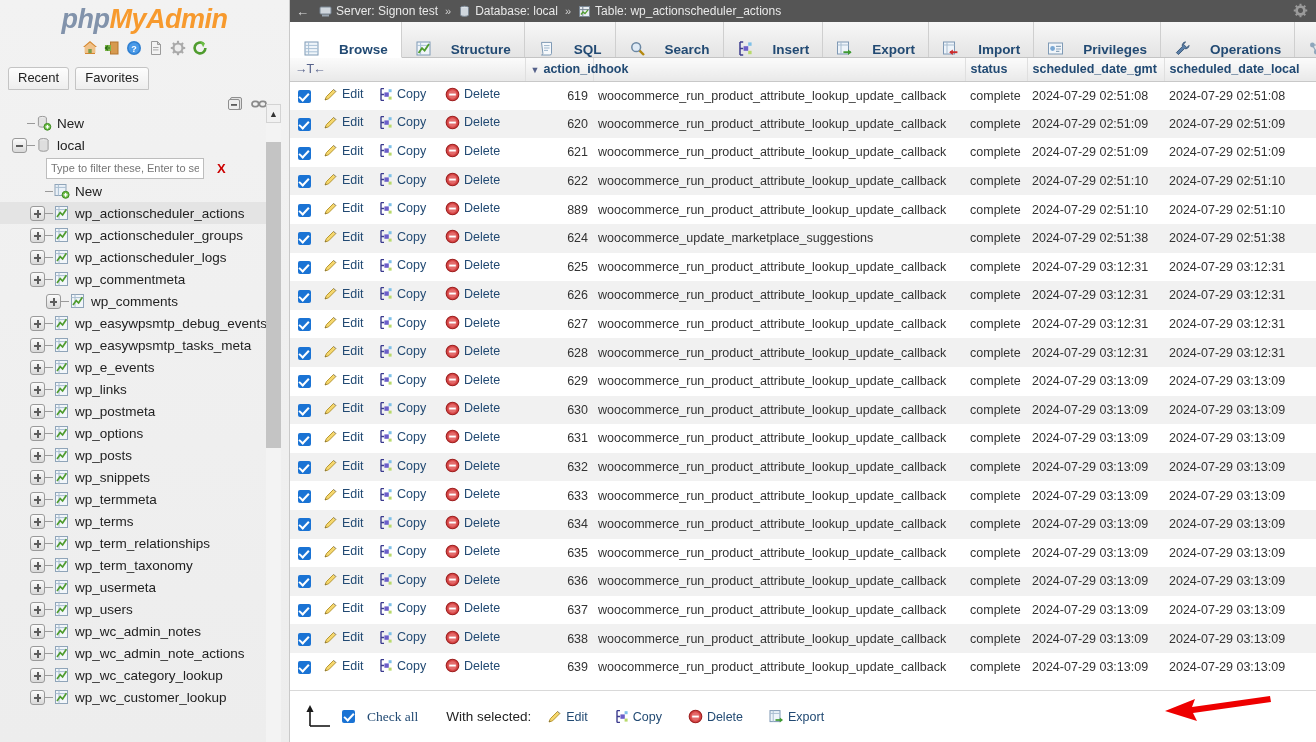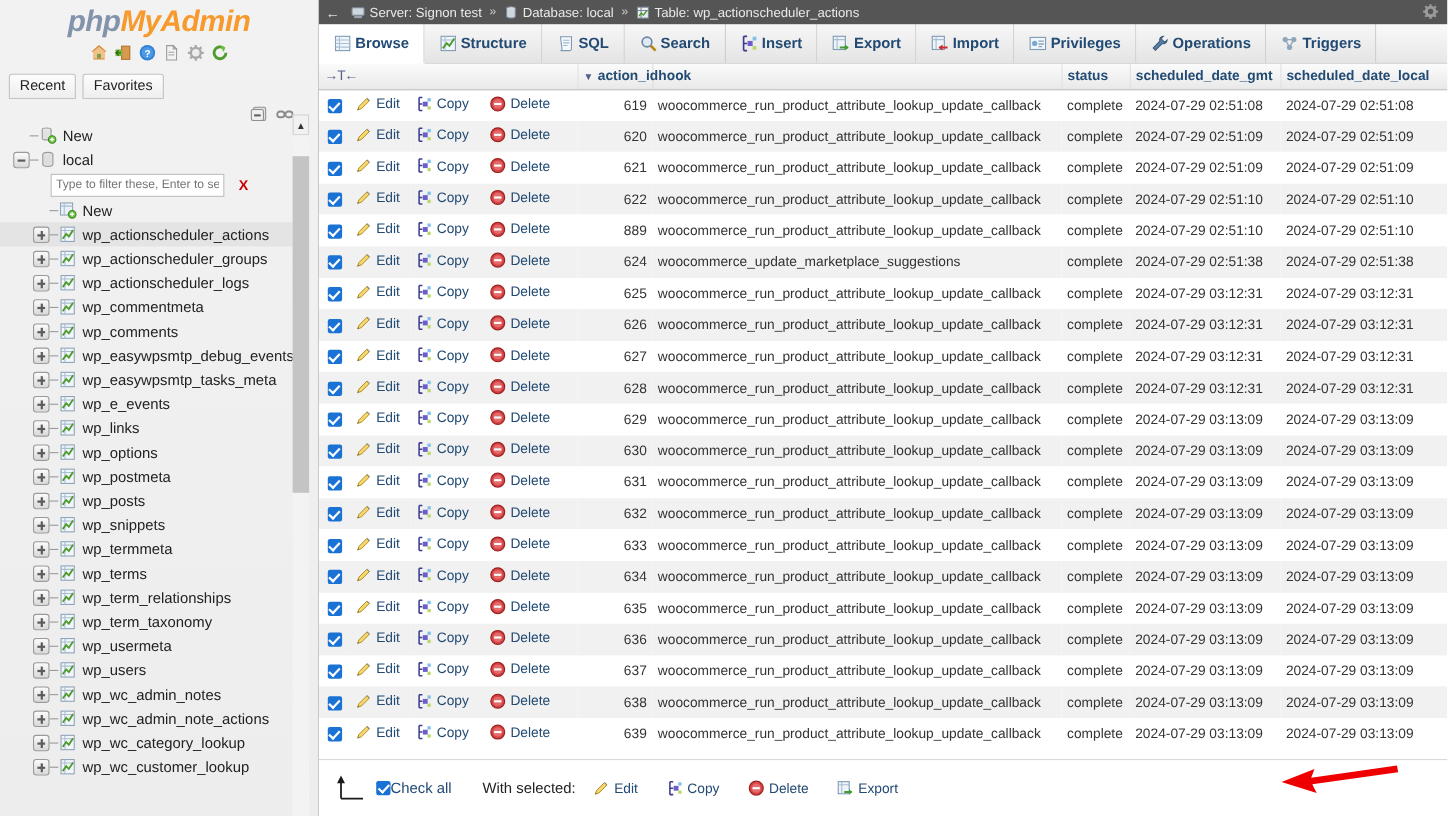--- a/index.html
+++ b/index.html
@@ -109,21 +109,21 @@
   #crumb .sep { margin: 0 7px; color: #cfcfcf; font-size: 11px; }
   #crumb .gear { position: absolute; right: 8px; top: 3px; width: 15px; height: 15px; }
 
   
   #tabs {
     height: 36px; display: flex; align-items: stretch;
     background: linear-gradient(to bottom,#fafafa,#e6e6e6);
     border-bottom: 1px solid #c4c4c4;
   }
   .tab {
-    display: flex; align-items: center; gap: 3px;
+    display: flex; align-items: flex-end; gap: 19px;
     padding: 0 13px;
     border-right: 1px solid #cfcfcf;
     color: #224a73; font-size: 13.5px; font-weight: bold;
     background: linear-gradient(to bottom,#f7f7f7,#e4e4e4);
   }
   .tab.active { background: #ffffff; border-bottom: 1px solid #fff; margin-bottom:-1px; }
   .tab .ti { width: 17px; height: 17px; position: relative; flex:0 0 17px;}
 
   
   #tablewrap { position:absolute; left:0; right:0; top:58px; bottom:52px; overflow:hidden; background:#fff;}
@@ -331,21 +331,21 @@
           <div class="tnode" style="padding-left:30px">
             <span class="expander plus"></span>
             <span class="dash"></span>
             <span class="icn"><svg width="17" height="16" viewBox="0 0 17 16">
                 <rect x="2.5" y="1.5" width="12" height="13" fill="#f2f6fa" stroke="#8fa4b8"></rect>
                 <path d="M2.5 4.6 h12 M6 1.5 v13" stroke="#a8bdd0"></path>
                 <path d="M4 12 L7.2 7.6 L9.6 10 L13.4 4.2" stroke="#4f9c2e" stroke-width="1.7" fill="none"></path>
               </svg></span>
             <span class="lbl">wp_commentmeta</span>
           </div>
-          <div class="tnode" style="padding-left:30px">
+          <div class="tnode" style="padding-left:46px">
             <span class="expander plus"></span>
             <span class="dash"></span>
             <span class="icn"><svg width="17" height="16" viewBox="0 0 17 16">
                 <rect x="2.5" y="1.5" width="12" height="13" fill="#f2f6fa" stroke="#8fa4b8"></rect>
                 <path d="M2.5 4.6 h12 M6 1.5 v13" stroke="#a8bdd0"></path>
                 <path d="M4 12 L7.2 7.6 L9.6 10 L13.4 4.2" stroke="#4f9c2e" stroke-width="1.7" fill="none"></path>
               </svg></span>
             <span class="lbl">wp_comments</span>
           </div>
           <div class="tnode" style="padding-left:30px">
@@ -389,31 +389,31 @@
             <span class="lbl">wp_links</span>
           </div>
           <div class="tnode" style="padding-left:30px">
             <span class="expander plus"></span>
             <span class="dash"></span>
             <span class="icn"><svg width="17" height="16" viewBox="0 0 17 16">
                 <rect x="2.5" y="1.5" width="12" height="13" fill="#f2f6fa" stroke="#8fa4b8"></rect>
                 <path d="M2.5 4.6 h12 M6 1.5 v13" stroke="#a8bdd0"></path>
                 <path d="M4 12 L7.2 7.6 L9.6 10 L13.4 4.2" stroke="#4f9c2e" stroke-width="1.7" fill="none"></path>
               </svg></span>
+            <span class="lbl">wp_postmeta</span>
+          </div>
+          <div class="tnode" style="padding-left:30px">
+            <span class="expander plus"></span>
+            <span class="dash"></span>
+            <span class="icn"><svg width="17" height="16" viewBox="0 0 17 16">
+                <rect x="2.5" y="1.5" width="12" height="13" fill="#f2f6fa" stroke="#8fa4b8"></rect>
+                <path d="M2.5 4.6 h12 M6 1.5 v13" stroke="#a8bdd0"></path>
+                <path d="M4 12 L7.2 7.6 L9.6 10 L13.4 4.2" stroke="#4f9c2e" stroke-width="1.7" fill="none"></path>
+              </svg></span>
             <span class="lbl">wp_options</span>
-          </div>
-          <div class="tnode" style="padding-left:30px">
-            <span class="expander plus"></span>
-            <span class="dash"></span>
-            <span class="icn"><svg width="17" height="16" viewBox="0 0 17 16">
-                <rect x="2.5" y="1.5" width="12" height="13" fill="#f2f6fa" stroke="#8fa4b8"></rect>
-                <path d="M2.5 4.6 h12 M6 1.5 v13" stroke="#a8bdd0"></path>
-                <path d="M4 12 L7.2 7.6 L9.6 10 L13.4 4.2" stroke="#4f9c2e" stroke-width="1.7" fill="none"></path>
-              </svg></span>
-            <span class="lbl">wp_postmeta</span>
           </div>
           <div class="tnode" style="padding-left:30px">
             <span class="expander plus"></span>
             <span class="dash"></span>
             <span class="icn"><svg width="17" height="16" viewBox="0 0 17 16">
                 <rect x="2.5" y="1.5" width="12" height="13" fill="#f2f6fa" stroke="#8fa4b8"></rect>
                 <path d="M2.5 4.6 h12 M6 1.5 v13" stroke="#a8bdd0"></path>
                 <path d="M4 12 L7.2 7.6 L9.6 10 L13.4 4.2" stroke="#4f9c2e" stroke-width="1.7" fill="none"></path>
               </svg></span>
             <span class="lbl">wp_posts</span>
@@ -1423,21 +1423,21 @@
 
     <div id="actionbar">
       <span class="witharrow">
         <svg width="36" height="30" viewBox="0 0 36 30">
             <path d="M12 24 H32" stroke="#1a1a1a" stroke-width="1.6" fill="none"></path>
             <path d="M12 24 V9" stroke="#1a1a1a" stroke-width="1.6" fill="none"></path>
             <path d="M12 3 L8.4 10 h7.2 Z" fill="#1a1a1a"></path>
           </svg>
       </span>
       <span class="cb"></span>
-      <span class="lbl" style="margin-left:0;">Check all</span>
+      <span class="lbl" style="margin-left:12px;font-family:Liberation Serif, serif;">Check all</span>
       <span class="withsel">With selected:</span>
       <span id="footer-actions" style="display:flex;align-items:center;">
           <a class="alink fa">
             <span class="ai"><svg width="15" height="15" viewBox="0 0 15 15">
                 <path d="M2 13 L3.4 9.6 L10.6 2.4 L12.8 4.6 L5.6 11.8 Z" fill="#f5d76e" stroke="#b08d20" stroke-width="0.9"></path>
                 <path d="M10.6 2.4 L12.8 4.6" stroke="#8a8a8a"></path>
                 <path d="M2 13 L3.4 12.2 L2.8 11.6 Z" fill="#555"></path>
               </svg></span>
             <span>Edit</span>
           </a>

